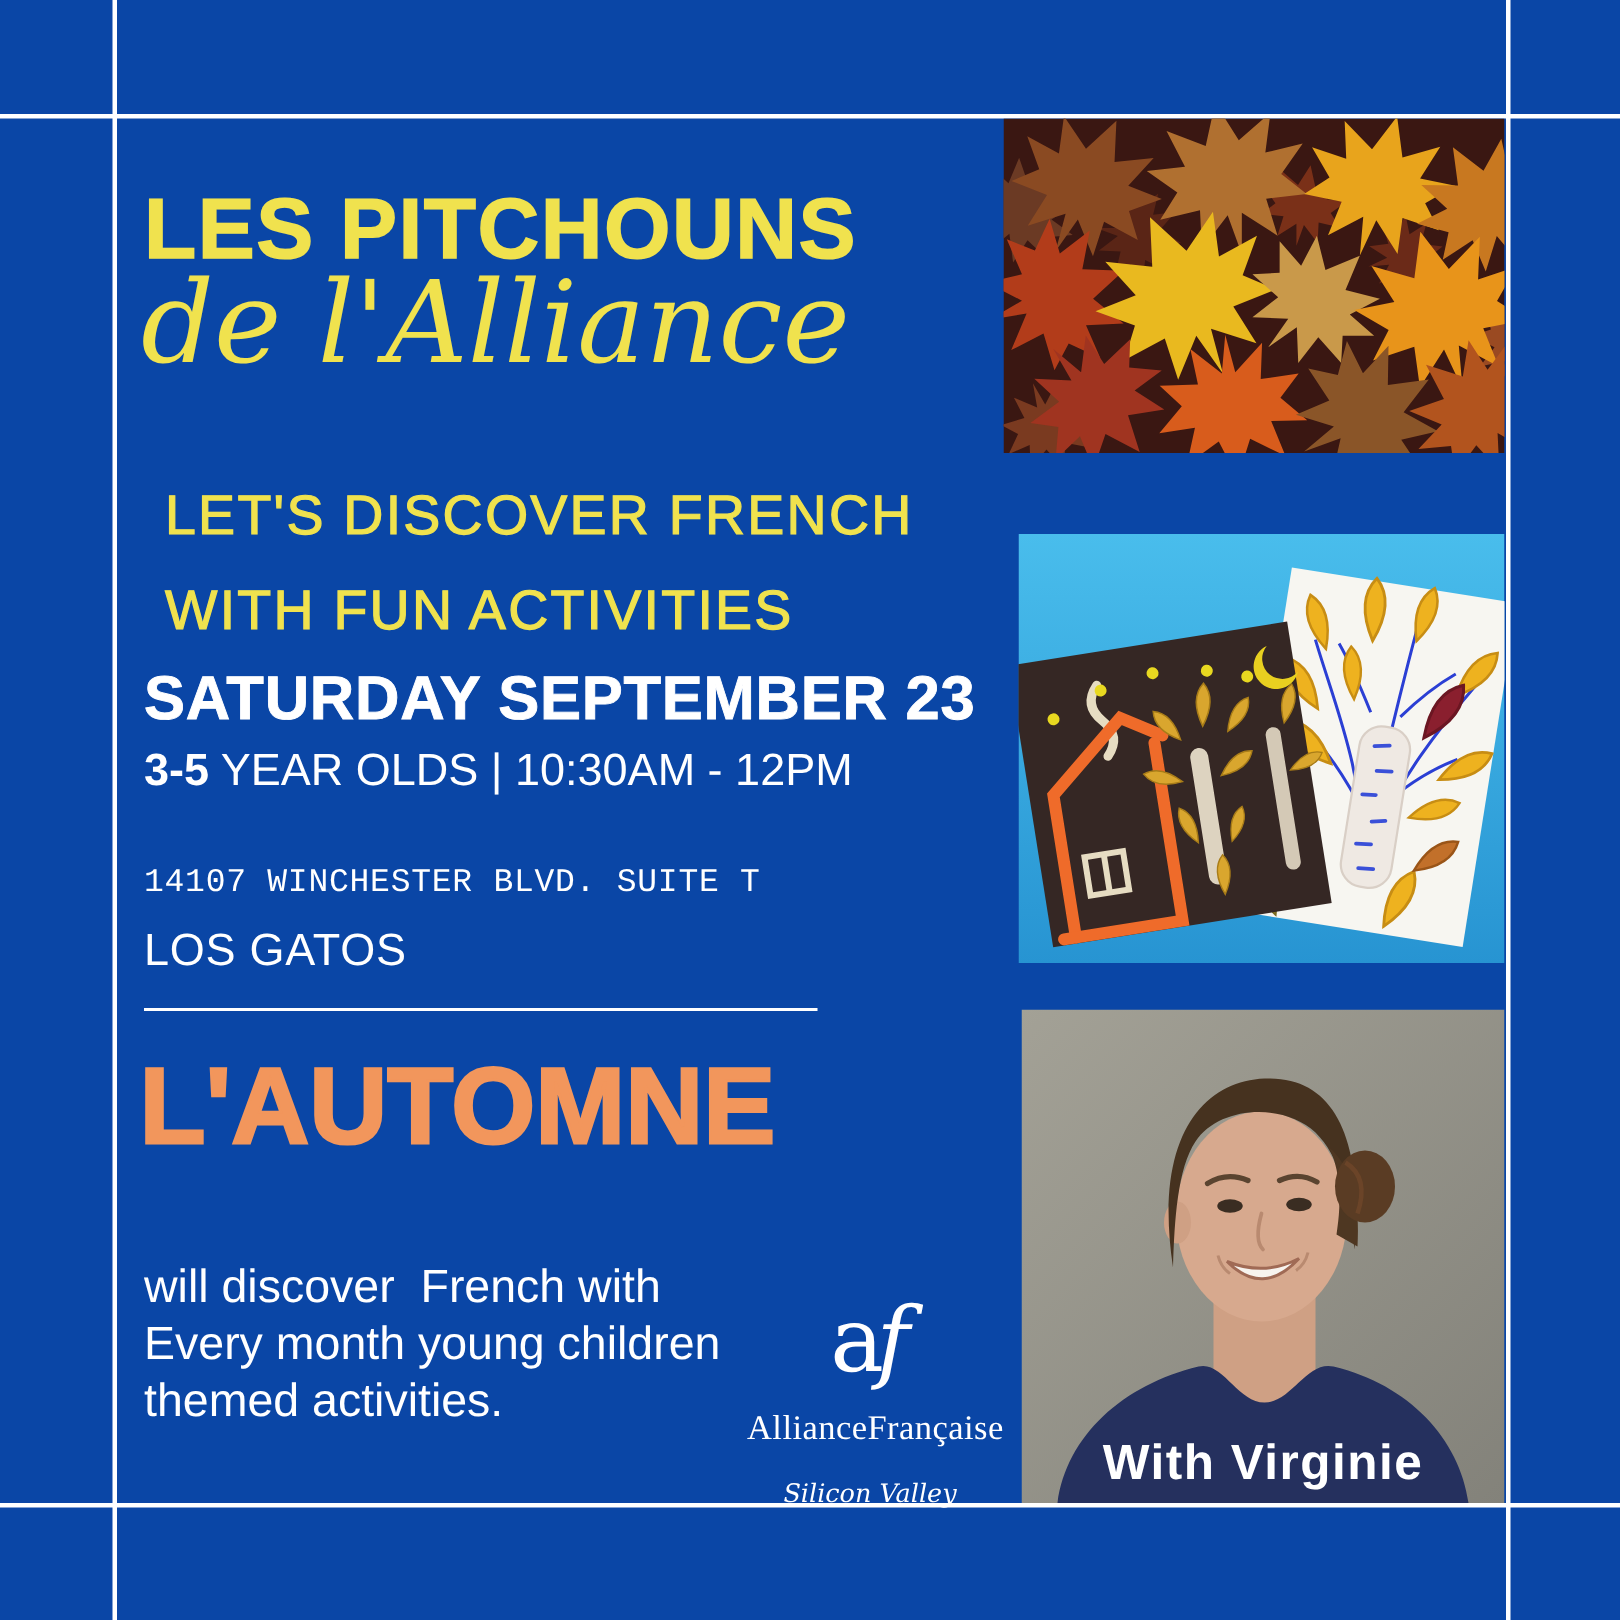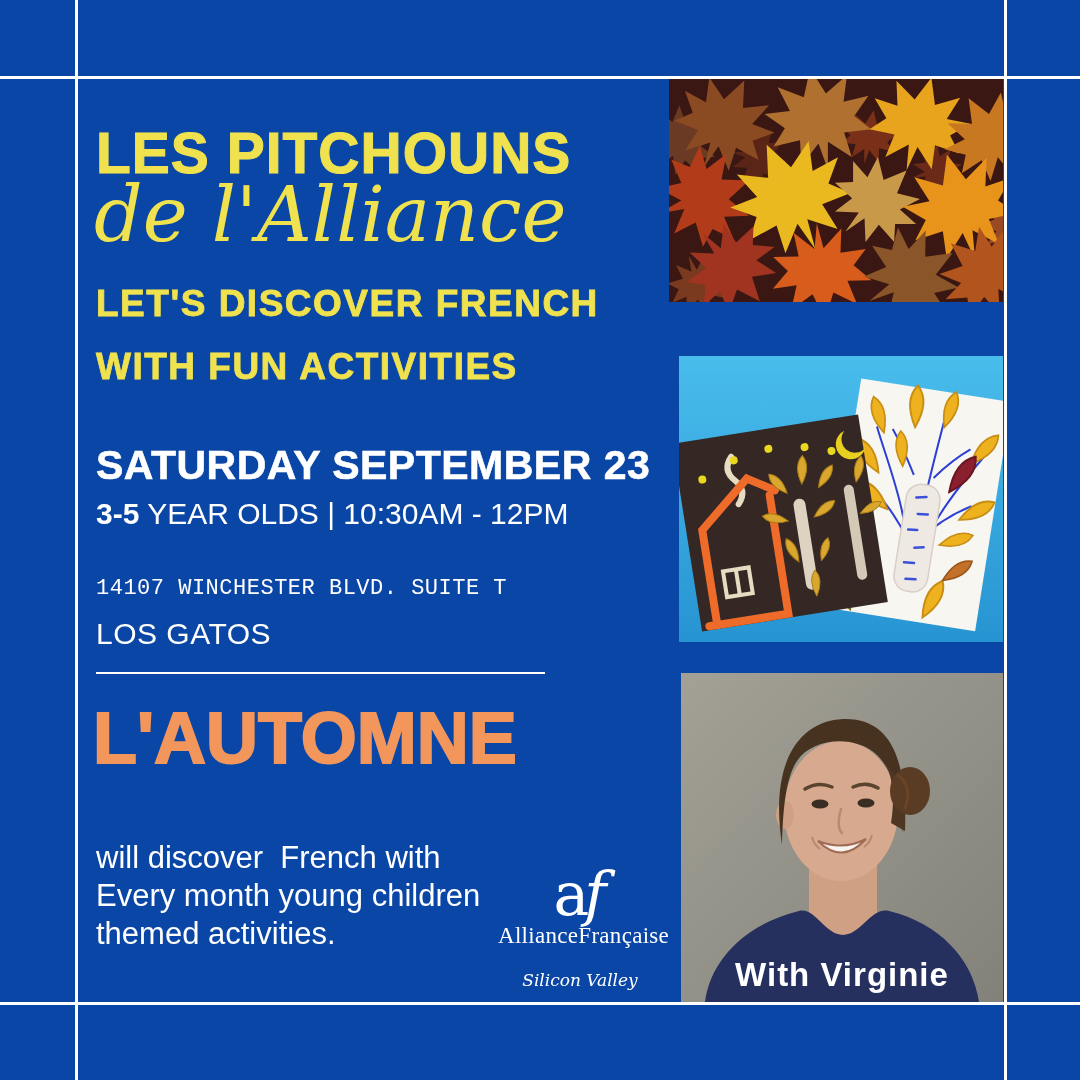--- a/index.html
+++ b/index.html
@@ -15,21 +15,21 @@
   #line-bottom{left:0;top:1002px;width:1080px;height:3px;}
 
   .abs{position:absolute;}
   .yellow{color:#f0e24e;}
   .white{color:#ffffff;}
 
   #poster-title{left:96px;top:120px;font-size:57px;font-weight:800;letter-spacing:1px;
     -webkit-text-stroke:1px #f0e24e;}
   #poster-subtitle-script{left:94px;top:170px;font-size:76px;
     font-family:"DejaVu Serif", serif;font-style:italic;font-weight:400;}
-  .tagline{left:96px;font-size:37px;font-weight:700;letter-spacing:1.5px;
+  .tagline{left:110px;font-size:37px;font-weight:400;letter-spacing:1.5px;margin-top:40px;
     -webkit-text-stroke:0.8px #f0e24e;}
   #tagline-1{top:283px;}
   #tagline-2{top:346px;}
 
   #event-date{left:96px;top:442px;font-size:41px;font-weight:800;letter-spacing:0.5px;
     -webkit-text-stroke:0.6px #ffffff;}
   #event-age-time{left:96px;top:497px;font-size:30px;font-weight:400;}
   #event-age-time .b{font-weight:800;}
   #event-address-1{left:96px;top:576px;font-size:22px;font-weight:400;letter-spacing:0.5px;font-family:Liberation Mono, monospace;}
   #event-address-2{left:96px;top:617px;font-size:30px;font-weight:400;letter-spacing:0.5px;}
@@ -39,21 +39,21 @@
   #theme-title{left:93px;top:697px;font-size:72px;font-weight:800;color:#f2965c;
     letter-spacing:0px;-webkit-text-stroke:2px #f2965c;}
 
   #description{left:96px;top:839px;font-size:31px;line-height:38px;font-weight:400;}
   #description .line{display:block;white-space:pre-wrap;}
 
   #af-logo{left:498px;top:866px;width:164px;text-align:center;color:#ffffff;}
   #af-monogram{font-family:"DejaVu Serif", serif;font-size:60px;line-height:0.95;}
   #af-monogram .af-a{font-style:normal;}
   #af-monogram .af-f{font-style:italic;margin-left:-5px;}
-  #af-org{font-family:"Liberation Serif", serif;font-size:23px;margin-top:0px;letter-spacing:0.3px;}
+  #af-org{font-family:"Liberation Serif", serif;font-size:23px;margin-top:16px;letter-spacing:0.3px;}
   #af-chapter{font-family:"DejaVu Serif", serif;font-style:italic;font-size:17px;margin-top:21px;}
 
   .photo{position:absolute;display:block;}
   #photo-leaves{left:669px;top:79px;}
   #photo-craft{left:679px;top:356px;}
   #photo-portrait{left:681px;top:673px;}
 
   #instructor-caption{left:681px;top:956px;width:322px;text-align:center;
     font-size:33px;font-weight:700;letter-spacing:1px;color:#ffffff;}
 </style>

